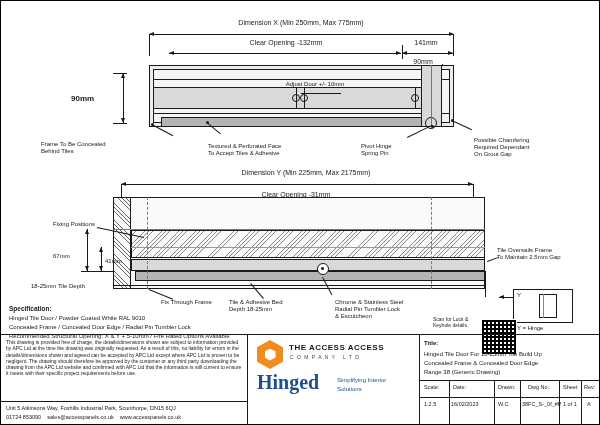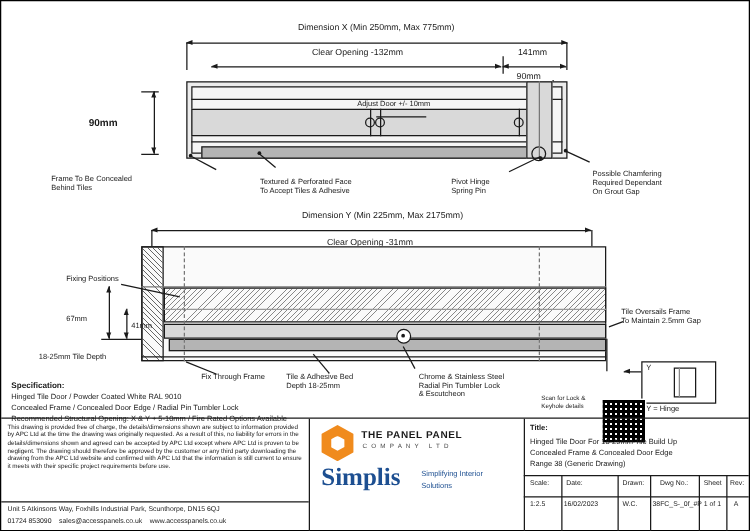--- a/index.html
+++ b/index.html
@@ -214,23 +214,23 @@
     <div id="tb-h3"></div>
 
     <div class="t f5" style="left:5px;top:4px;width:236px;white-space:normal;line-height:1.25;">This drawing is provided free of charge, the details/dimensions shown are subject to information provided by APC Ltd at the time the drawing was originally requested. As a result of this, no liability for errors in the details/dimensions shown and agreed can be accepted by APC Ltd except where APC Ltd is proven to be negligent. The drawing should therefore be approved by the customer or any third party downloading the drawing from the APC Ltd website and confirmed with APC Ltd that the information is still current to ensure it meets with their specific project requirements before use.</div>
 
     <div class="t f55" style="left:5px;top:70px;">Unit 5 Atkinsons Way, Foxhills Industrial Park, Scunthorpe, DN15 6QJ</div>
     <div class="t f55" style="left:5px;top:79px;">01724 853090    sales@accesspanels.co.uk    www.accesspanels.co.uk</div>
 
     <div class="logo-hex" style="left:256px;top:5px;">
         <div class="logo-hex-in"></div>
       </div>
-    <div class="t f8 b" style="left:288px;top:8px;letter-spacing:0.5px;">THE PANEL PANEL</div>
+    <div class="t f8 b" style="left:288px;top:8px;letter-spacing:0.5px;">THE ACCESS ACCESS</div>
     <div class="t f5" style="left:289px;top:20px;letter-spacing:1px;color:#444;">C O M P A N Y   L T D</div>
-    <div class="t" style="left:256px;top:36px;font-size:20px;font-weight:bold;color:#1d4f91;font-family:'Liberation Serif',serif;">Simplis</div>
+    <div class="t" style="left:256px;top:36px;font-size:20px;font-weight:bold;color:#1d4f91;font-family:'Liberation Serif',serif;">Hinged</div>
     <div class="t f6" style="left:336px;top:42px;color:#1d4f91;">Simplifying Interior</div>
     <div class="t f6" style="left:336px;top:51px;color:#1d4f91;">Solutions</div>
 
     <div class="t f6 b" style="left:423px;top:5px;">Title:</div>
     <div class="t f6" style="left:423px;top:16px;">Hinged Tile Door For 18-25mm Tile Build Up</div>
     <div class="t f6" style="left:423px;top:25px;">Concealed Frame &amp; Concealed Door Edge</div>
     <div class="t f6" style="left:423px;top:34px;">Range 38 (Generic Drawing)</div>
 
     <div class="t f55" style="left:423px;top:49px;">Scale:</div>
     <div class="t f55" style="left:452px;top:49px;">Date:</div>

